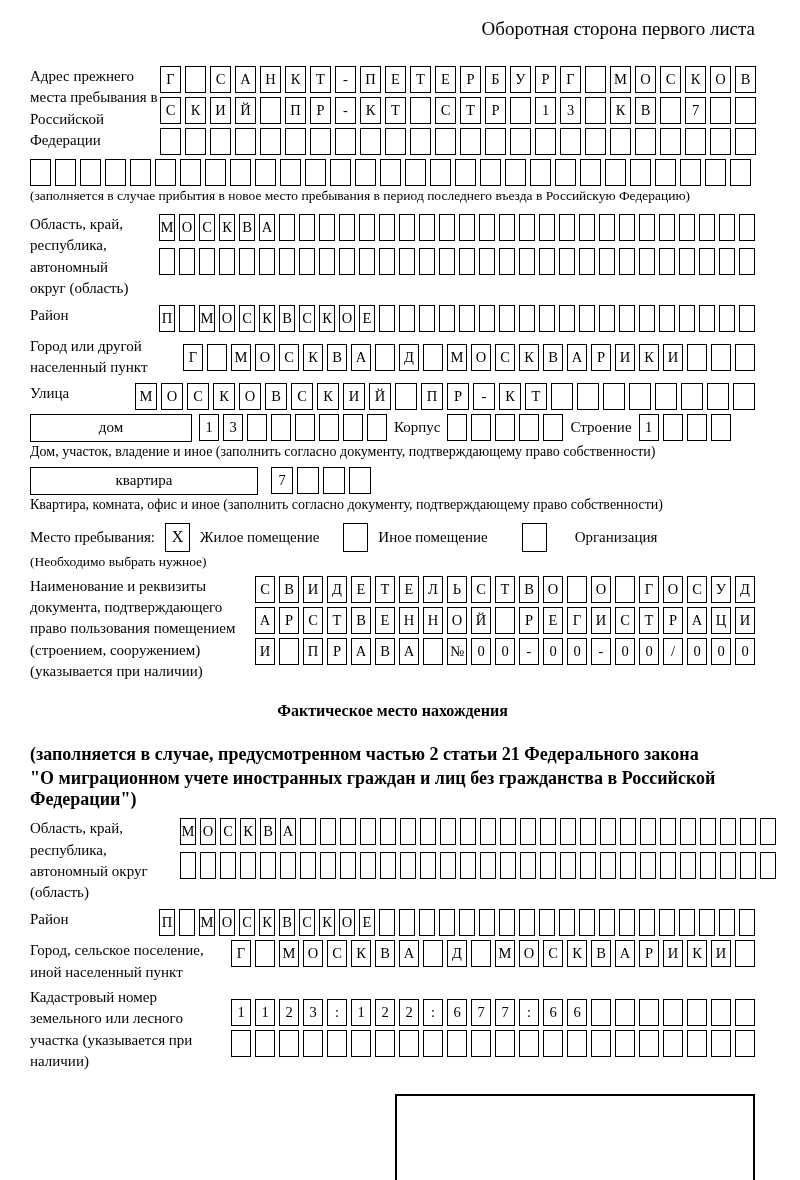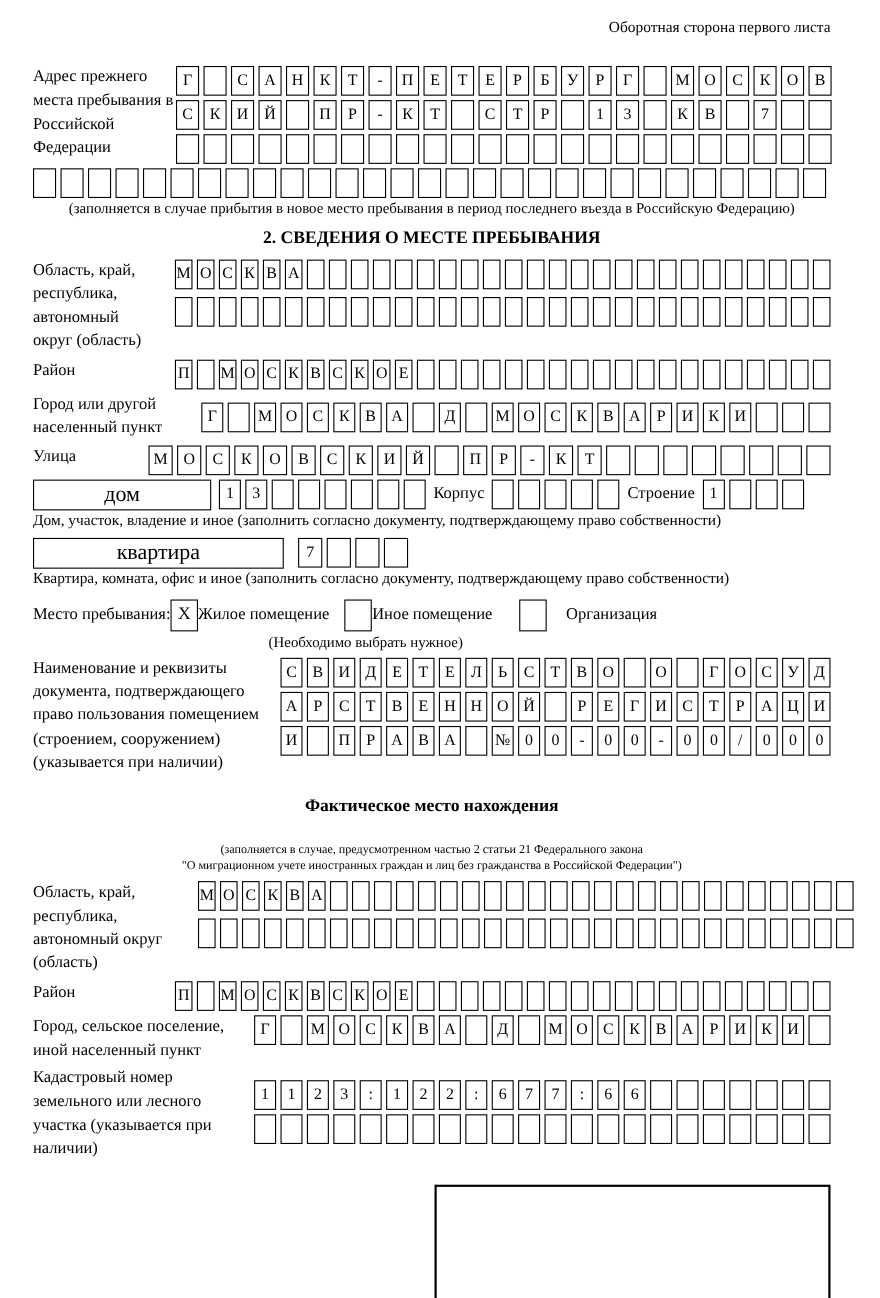--- a/index.html
+++ b/index.html
@@ -1,45 +1,45 @@
 <!DOCTYPE html>
 <html><head>
 <meta charset="utf-8">
 <style>
   html,body{margin:0;padding:0;background:#fff;color:#000;}
   body{width:800px;height:1180px;font-family:"Liberation Serif",serif;overflow:hidden;}
   .page{box-sizing:border-box;width:800px;height:1180px;padding:14px 45px 0 30px;position:relative;}
 
-  .hdr-right{text-align:right;font-size:14px;margin:4px 0 26px 0;}
+  .hdr-right{text-align:right;font-size:19px;margin:4px 0 26px 0;}
 
   .frow{display:flex;align-items:flex-start;margin-bottom:4px;font-family:Liberation Serif, serif;}
   .lbl{font-size:15px;line-height:1.42;flex:0 0 auto;}
 
   .grid{display:flex;gap:4px;margin-left:auto;}
   .cell{flex:0 0 var(--cw,21px);height:27px;border:1.7px solid #000;box-sizing:border-box;
         display:flex;align-items:center;justify-content:center;font-size:14.5px;}
   .gridcol{display:flex;flex-direction:column;gap:4px;margin-left:auto;}
 
   .fullrow{margin:0 0 2px 0;}
   .fullrow .grid{margin-left:0;}
 
-  .note{font-size:13.5px;text-align:center;margin:2px 0 10px 0;}
+  .note{font-size:13.5px;text-align:left;margin:2px 0 10px 0;}
   .note-left{font-size:14px;margin:1px 0 7px 0;font-family:Liberation Serif, serif;}
   .sect-title{font-size:16px;font-weight:bold;text-align:center;margin:8px 0 10px 0;}
 
   .houserow{display:flex;align-items:center;gap:7px;margin-bottom:2px;}
   .namedbox{border:1.8px solid #000;height:28px;box-sizing:border-box;display:flex;
-            align-items:center;justify-content:center;font-size:20px;}
+            align-items:center;justify-content:center;font-size:15px;}
   .inl-lbl{font-size:15px;}
 
-  .chkrow{display:flex;align-items:center;margin:10px 0 2px 0;font-size:15px;}
+  .chkrow{display:flex;align-items:center;gap:10px;margin:10px 0 2px 0;font-size:15px;}
   .chk{width:25px;height:29px;border:1.8px solid #000;box-sizing:border-box;display:flex;
        align-items:center;justify-content:center;font-size:16px;flex:0 0 auto;}
 
-  .fact-note{font-size:11px;text-align:center;margin:0 0 3px 0;}
+  .fact-note{font-size:18px;text-align:left;margin:0 0 3px 0;font-weight:bold;}
 
   .stampbox{width:360px;height:172px;border:2px solid #000;box-sizing:border-box;
             margin:22px 0 6px auto;}
 </style>
 </head>
 <body>
 
 <div class="page">
 
   <div class="hdr-right">Оборотная сторона первого листа</div>
@@ -155,21 +155,20 @@
         <div class="cell"></div>
         <div class="cell"></div>
         <div class="cell"></div>
         <div class="cell"></div>
         <div class="cell"></div>
         <div class="cell"></div>
       </div>
   </div>
   <div class="note">(заполняется в случае прибытия в новое место пребывания в период последнего въезда в Российскую Федерацию)</div>
 
-  <div class="sect-title">2. СВЕДЕНИЯ О МЕСТЕ ПРЕБЫВАНИЯ</div>
 
   <div class="frow">
     <div class="lbl" style="width:115px">Область, край, республика, автономный округ (область)</div>
     <div class="gridcol" style="gap:7px">
       <div class="grid" style="--cw:16px">
           <div class="cell">М</div>
           <div class="cell">О</div>
           <div class="cell">С</div>
           <div class="cell">К</div>
           <div class="cell">В</div>

